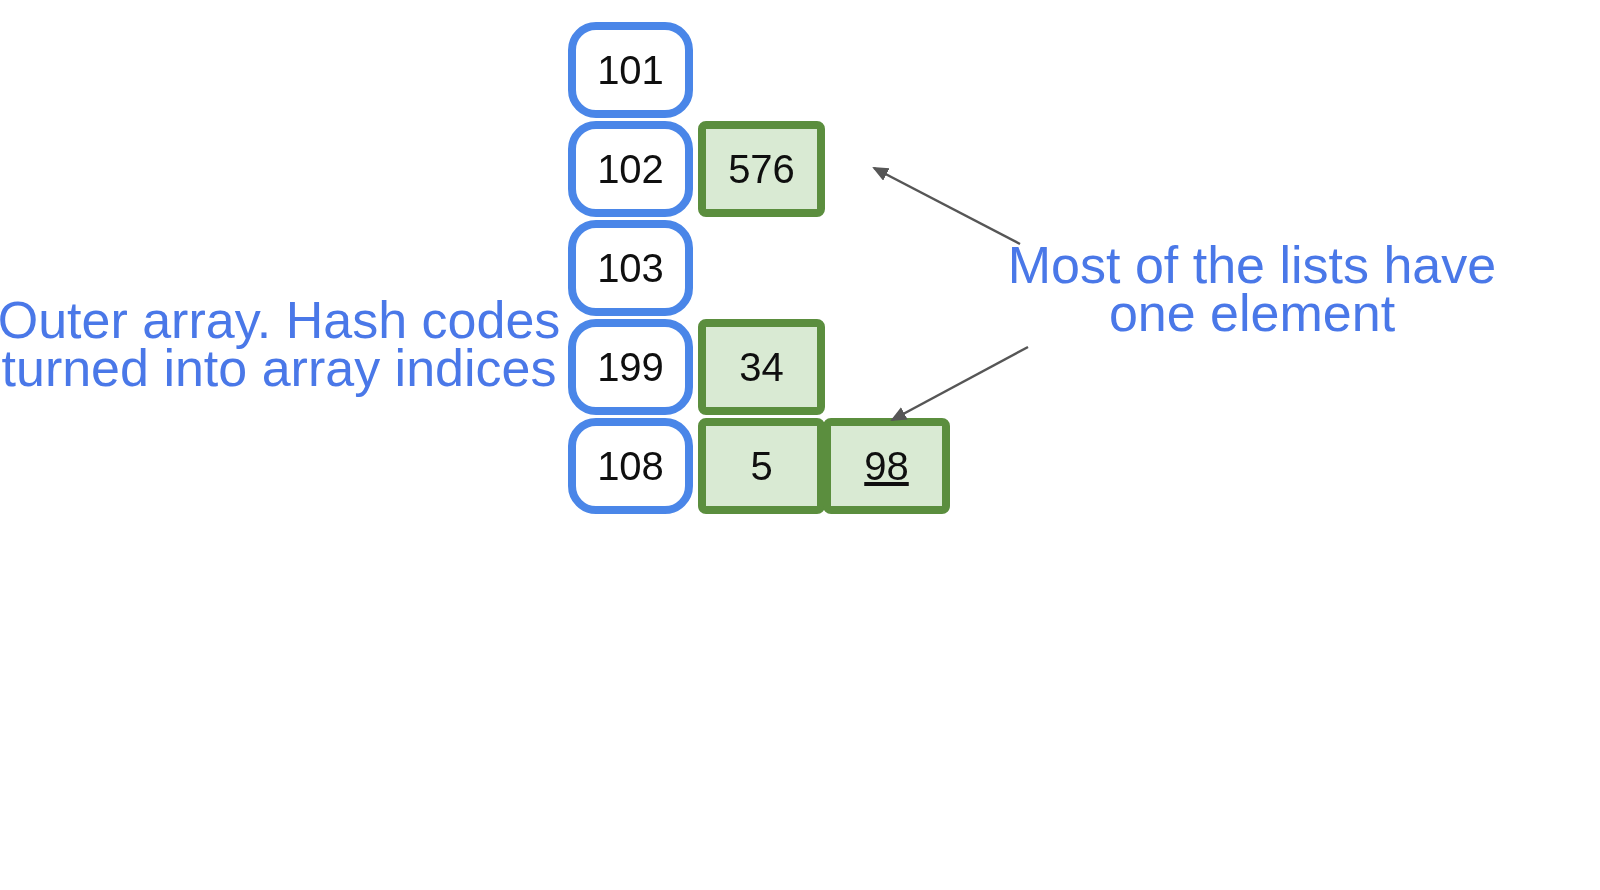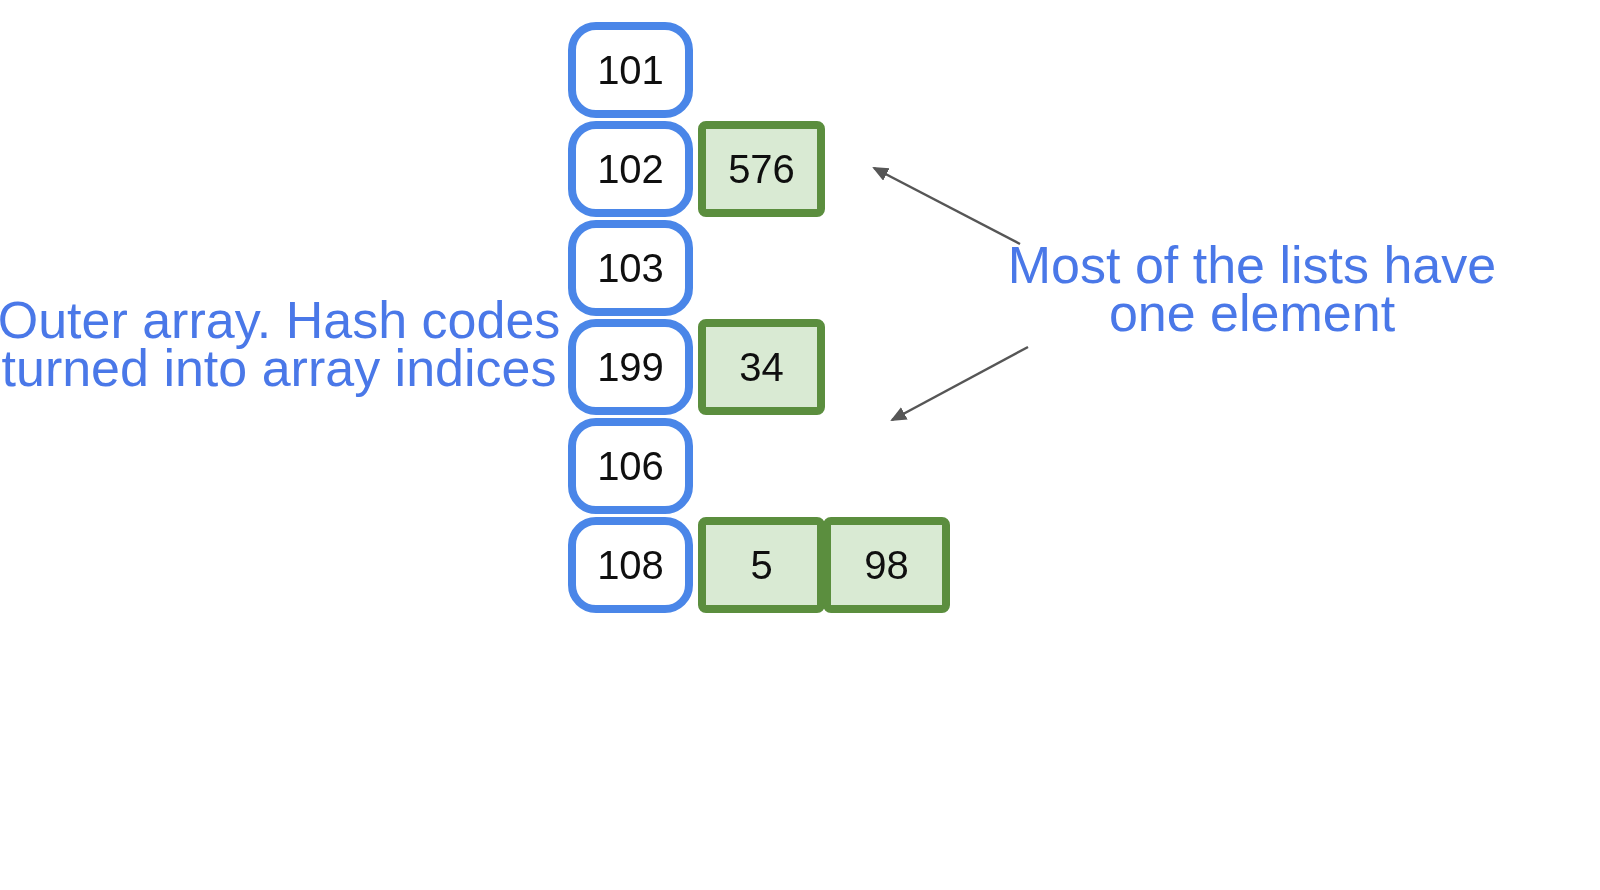--- a/index.html
+++ b/index.html
@@ -47,21 +47,21 @@
     background: var(--chain-fill, #d9ead3);
     border: 8px solid var(--chain-border, #5b8e3e);
     border-radius: 8px;
     display: flex;
     align-items: center;
     justify-content: center;
     font-size: 40px;
     color: var(--value-color, #0f0f0f);
     flex: 0 0 auto;
   }
-  .chain-item-follow { margin-left: -2px; }
+  .chain-item-follow { margin-left: -2px; text-decoration: underline; }
   .label {
     position: absolute;
     color: var(--label-color, #4a78e8);
     font-size: 52px;
     line-height: 48px;
     white-space: pre;
     text-align: center;
     transform: translateX(-50%);
   }
   #label-outer { left: 247px; top: 296px; margin-left: 32px; }
@@ -96,23 +96,20 @@
         <div class="chain-item">576</div>
       </div>
       <div class="bucket-row">
         <div class="bucket">103</div>
       </div>
       <div class="bucket-row">
         <div class="bucket">199</div>
         <div class="chain-item">34</div>
       </div>
       <div class="bucket-row">
-        <div class="bucket">106</div>
-      </div>
-      <div class="bucket-row">
         <div class="bucket">108</div>
         <div class="chain-item">5</div>
         <div class="chain-item chain-item-follow">98</div>
       </div>
     </div>
 
   <svg class="arrows" width="1600" height="890" viewBox="0 0 1600 890">
     <defs>
       <marker id="ah" markerUnits="userSpaceOnUse" markerWidth="20" markerHeight="16" refX="14" refY="7" orient="auto">
         <path class="arrowhead" d="M0,0 L16,7 L0,14 Z"></path>

